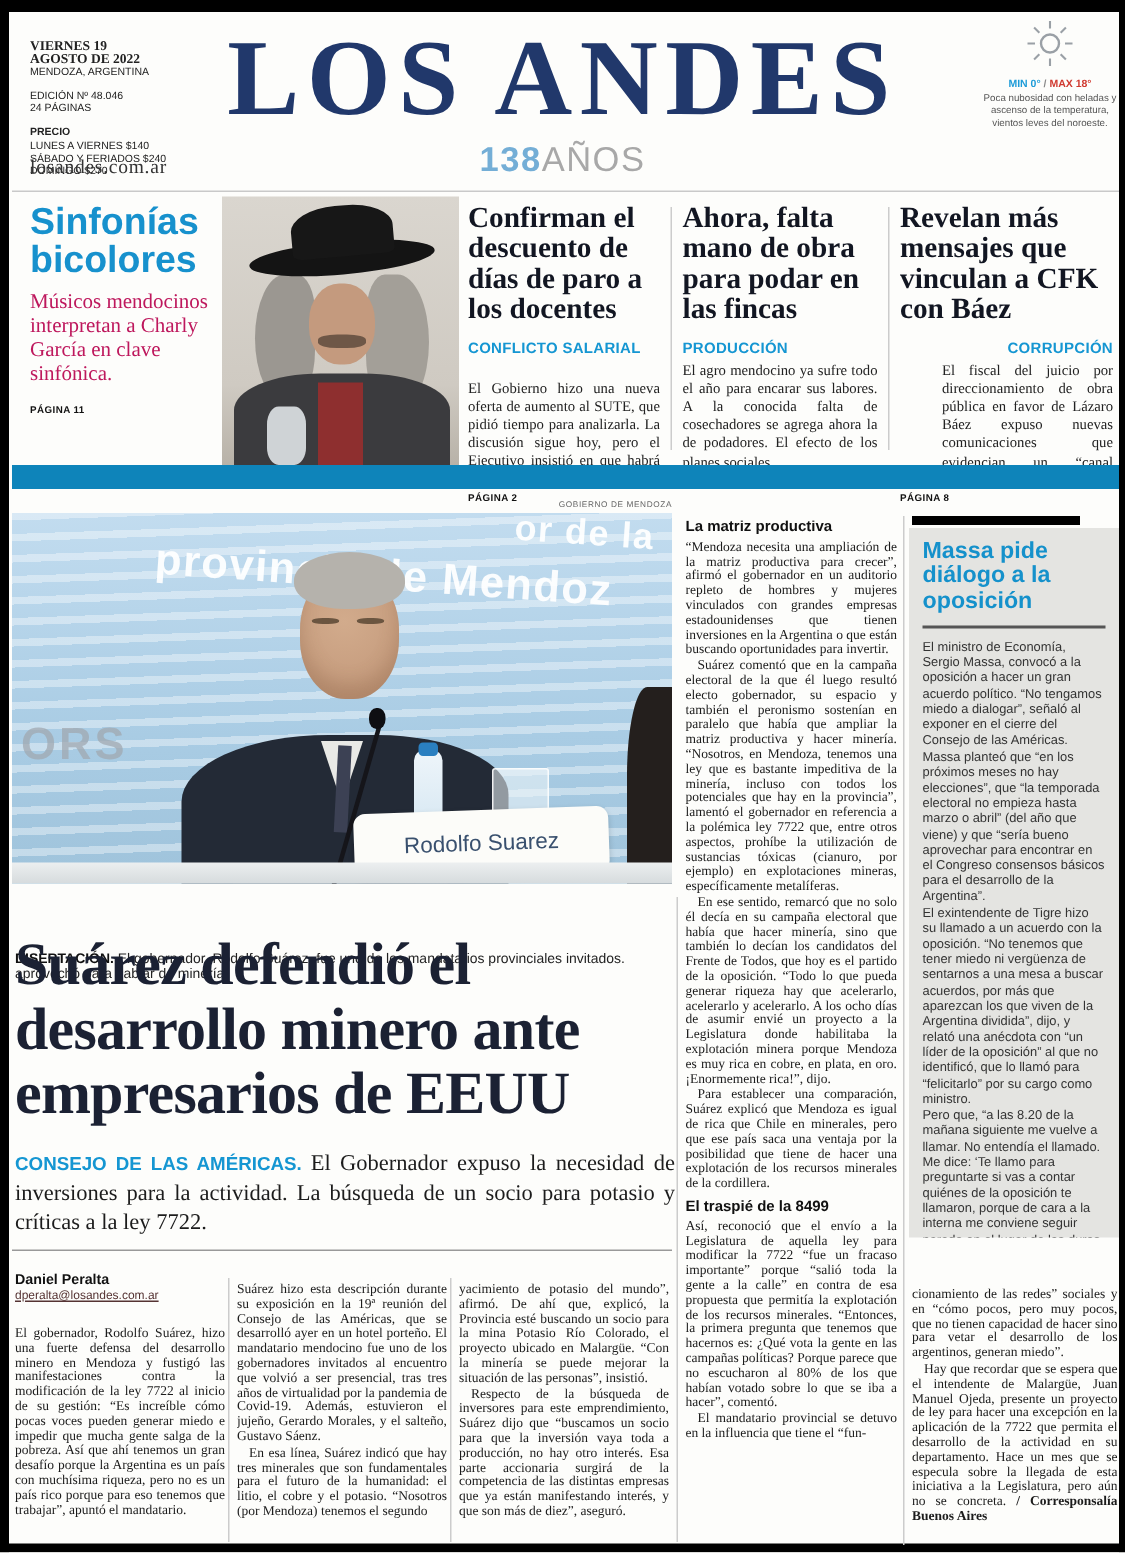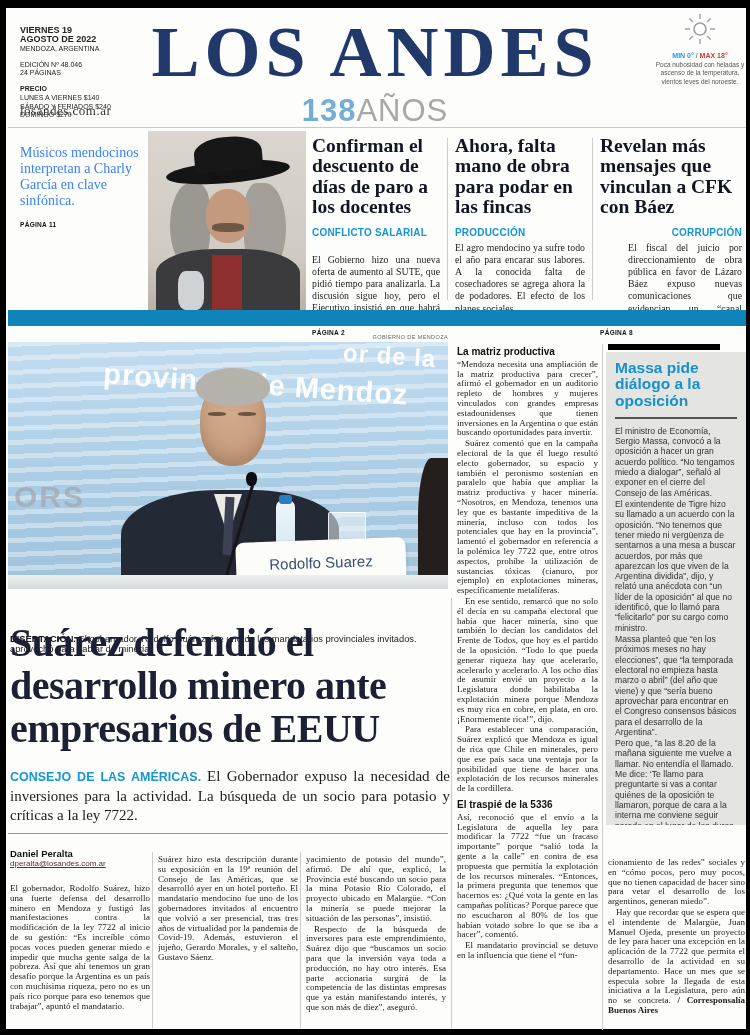--- a/index.html
+++ b/index.html
@@ -3,36 +3,36 @@
 <meta charset="utf-8">
 <style>
   html,body{margin:0;padding:0;}
   .page{position:relative;width:750px;height:1035px;background:#fdfdfb;overflow:hidden;
         font-family:"Liberation Serif",serif;color:#1c1c1c;}
   .abs{position:absolute;}
   .sans{font-family:"Liberation Sans",sans-serif;}
   .edge{background:#000;}
   
   .info{font-family:"Liberation Sans",sans-serif;font-size:7px;line-height:1.25;color:#222;}
-  .info .b{font-weight:bold;font-size:9px;line-height:1.05;}
+  .info .b{font-weight:bold;font-size:9px;line-height:1.05;font-family:Liberation Serif, serif;}
   .info .sec{margin-top:7px;}
   .masthead{font-weight:bold;color:#21386b;font-size:72px;letter-spacing:5px;line-height:1;text-align:center;}
-  .years{font-family:"Liberation Sans",sans-serif;font-weight:bold;font-size:31px;text-align:center;letter-spacing:1px;}
+  .years{font-family:"Liberation Sans",sans-serif;font-weight:bold;font-size:23px;text-align:center;letter-spacing:1px;}
   .years .n{color:#74aed6;}
   .years .a{color:#a8a8a8;font-weight:normal;}
   .url{font-size:13px;color:#333;letter-spacing:.5px;}
   .weather{font-family:"Liberation Sans",sans-serif;text-align:center;}
   .minmax{font-size:7px;font-weight:bold;margin-top:2px;}
   .minmax .mn{color:#1e9cd8;} .minmax .sl{color:#888;} .minmax .mx{color:#d03a30;}
   .forecast{font-size:6.5px;color:#555;line-height:1.3;margin-top:2px;}
   .hrule{background:#c9c9c9;height:1px;}
   .vrule{background:#ccc;width:1px;}
   
   .promo-title{font-family:"Liberation Sans",sans-serif;font-weight:bold;color:#1791cd;font-size:25px;line-height:.98;}
-  .promo-dek{font-size:14px;line-height:1.15;color:#3b82f6;margin-top:9px;}
+  .promo-dek{font-size:14px;line-height:1.15;color:#be185d;margin-top:9px;}
   .pagelbl{font-family:"Liberation Sans",sans-serif;font-weight:bold;font-size:6.5px;color:#111;letter-spacing:.3px;}
   .ts-title{font-weight:bold;font-size:19.5px;line-height:1.05;color:#121622;}
   .kicker{font-family:"Liberation Sans",sans-serif;font-weight:bold;font-size:10px;color:#1596d2;letter-spacing:.2px;}
   .ts-body{font-size:9.8px;line-height:1.24;text-align:justify;color:#222;}
   .bluebar{background:#0e84ba;}
   
   .charly{background:linear-gradient(180deg,#dad6cf 0%,#cfcac2 70%,#b8b2a8 100%);overflow:hidden;}
   .mainphoto{background:linear-gradient(180deg,#c2dcef 0%,#a9cce4 60%,#9fc3db 100%);overflow:hidden;}
   .stripes{position:absolute;inset:0;background:repeating-linear-gradient(178deg,rgba(255,255,255,.38) 0 5px,rgba(255,255,255,0) 5px 14px);}
   .screen-txt{font-family:"Liberation Sans",sans-serif;font-weight:bold;color:rgba(255,255,255,.93);letter-spacing:1px;}
@@ -105,20 +105,21 @@
     </svg>
     <div class="minmax">
       <span class="mn">MIN 0°</span><span class="sl"> / </span><span class="mx">MAX 18°</span>
     </div>
     <div class="forecast">Poca nubosidad con heladas y ascenso de la temperatura, vientos leves del noroeste.</div>
   </div>
 
   <div class="abs hrule" style="left:8px;top:127px;width:738px;"></div>
 
   <div class="abs" style="left:20px;top:136px;width:128px;">
+    <div class="promo-title">Sinfonías bicolores</div>
     <div class="promo-dek">Músicos mendocinos interpretan a Charly García en clave sinfónica.</div>
     <div class="pagelbl" style="margin-top:12px;">PÁGINA 11</div>
   </div>
 
   <div class="abs charly" style="left:148px;top:131px;width:158px;height:179px;">
     <div class="shape" style="left:22px;top:52px;width:40px;height:85px;background:#9b9791;border-radius:50% 30% 40% 50%;"></div>
     <div class="shape" style="left:96px;top:52px;width:42px;height:90px;background:#a39f98;border-radius:30% 50% 50% 40%;"></div>
     <div class="shape" style="left:58px;top:58px;width:44px;height:54px;background:#c49a7e;border-radius:46%;"></div>
     <div class="shape" style="left:64px;top:92px;width:32px;height:9px;background:#6e5747;border-radius:40%;"></div>
     <div class="shape" style="left:18px;top:30px;width:124px;height:22px;background:#141414;border-radius:50%;transform:rotate(-5deg);"></div>
@@ -204,52 +205,53 @@
   </div>
 
   <div class="abs bodycol" style="left:10px;top:884px;width:140px;height:144px;">
     <p>El gobernador, Rodolfo Suárez, hizo una fuerte defensa del desarrollo minero en Mendoza y fustigó las manifestaciones contra la modificación de la ley 7722 al inicio de su gestión: “Es increíble cómo pocas voces pueden generar miedo e impedir que mucha gente salga de la pobreza. Así que ahí tenemos un gran desafío porque la Argentina es un país con muchísima riqueza, pero no es un país rico porque para eso tenemos que trabajar”, apuntó el mandatario.</p>
   </div>
 
   <div class="abs vrule" style="left:152px;top:852px;height:176px;"></div>
 
   <div class="abs bodycol" style="left:158px;top:855px;width:140px;height:173px;">
     <p>Suárez hizo esta descripción durante su exposición en la 19ª reunión del Consejo de las Américas, que se desarrolló ayer en un hotel porteño. El mandatario mendocino fue uno de los gobernadores invitados al encuentro que volvió a ser presencial, tras tres años de virtualidad por la pandemia de Covid-19. Además, estuvieron el jujeño, Gerardo Morales, y el salteño, Gustavo Sáenz.</p>
+    <p>En esa línea, Suárez indicó que hay tres minerales que son fundamentales para el futuro de la humanidad: el litio, el cobre y el potasio. “Nosotros (por Mendoza) tenemos el segundo</p>
   </div>
 
   <div class="abs vrule" style="left:300px;top:852px;height:176px;"></div>
 
   <div class="abs bodycol" style="left:306px;top:855px;width:140px;height:173px;">
     <p>yacimiento de potasio del mundo”, afirmó. De ahí que, explicó, la Provincia esté buscando un socio para la mina Potasio Río Colorado, el proyecto ubicado en Malargüe. “Con la minería se puede mejorar la situación de las personas”, insistió.</p>
     <p>Respecto de la búsqueda de inversores para este emprendimiento, Suárez dijo que “buscamos un socio para que la inversión vaya toda a producción, no hay otro interés. Esa parte accionaria surgirá de la competencia de las distintas empresas que ya están manifestando interés, y que son más de diez”, aseguró.</p>
   </div>
 
   <div class="abs vrule" style="left:451px;top:598px;height:430px;"></div>
 
   <div class="abs bodycol" style="left:457px;top:347px;width:141px;height:681px;">
     <div class="sechead">La matriz productiva</div>
     <p>“Mendoza necesita una ampliación de la matriz productiva para crecer”, afirmó el gobernador en un auditorio repleto de hombres y mujeres vinculados con grandes empresas estadounidenses que tienen inversiones en la Argentina o que están buscando oportunidades para invertir.</p>
     <p>Suárez comentó que en la campaña electoral de la que él luego resultó electo gobernador, su espacio y también el peronismo sostenían en paralelo que había que ampliar la matriz productiva y hacer minería. “Nosotros, en Mendoza, tenemos una ley que es bastante impeditiva de la minería, incluso con todos los potenciales que hay en la provincia”, lamentó el gobernador en referencia a la polémica ley 7722 que, entre otros aspectos, prohíbe la utilización de sustancias tóxicas (cianuro, por ejemplo) en explotaciones mineras, específicamente metalíferas.</p>
     <p>En ese sentido, remarcó que no solo él decía en su campaña electoral que había que hacer minería, sino que también lo decían los candidatos del Frente de Todos, que hoy es el partido de la oposición. “Todo lo que pueda generar riqueza hay que acelerarlo, acelerarlo y acelerarlo. A los ocho días de asumir envié un proyecto a la Legislatura donde habilitaba la explotación minera porque Mendoza es muy rica en cobre, en plata, en oro. ¡Enormemente rica!”, dijo.</p>
     <p>Para establecer una comparación, Suárez explicó que Mendoza es igual de rica que Chile en minerales, pero que ese país saca una ventaja por la posibilidad que tiene de hacer una explotación de los recursos minerales de la cordillera.</p>
-    <div class="sechead mt">El traspié de la 5336</div>
+    <div class="sechead mt">El traspié de la 8499</div>
     <p>Así, reconoció que el envío a la Legislatura de aquella ley para modificar la 7722 “fue un fracaso importante” porque “salió toda la gente a la calle” en contra de esa propuesta que permitía la explotación de los recursos minerales. “Entonces, la primera pregunta que tenemos que hacernos es: ¿Qué vota la gente en las campañas políticas? Porque parece que no escucharon al 80% de los que habían votado sobre lo que se iba a hacer”, comentó.</p>
     <p>El mandatario provincial se detuvo en la influencia que tiene el “fun-</p>
   </div>
 
   <div class="abs vrule" style="left:602px;top:344px;height:686px;"></div>
 
   <div class="abs sb-topbar" style="left:608px;top:344px;width:112px;"></div>
   <div class="abs sidebar" style="left:606px;top:352px;width:140px;height:473px;padding:8px 9px;box-sizing:border-box;">
     <div class="sb-title">Massa pide diálogo a la oposición</div>
     <div class="sb-rule"></div>
     <div class="sb-body">
       <p>El ministro de Economía, Sergio Massa, convocó a la oposición a hacer un gran acuerdo político. “No tengamos miedo a dialogar”, señaló al exponer en el cierre del Consejo de las Américas.</p>
+      <p>Massa planteó que “en los próximos meses no hay elecciones”, que “la temporada electoral no empieza hasta marzo o abril” (del año que viene) y que “sería bueno aprovechar para encontrar en el Congreso consensos básicos para el desarrollo de la Argentina”.</p>
       <p>El exintendente de Tigre hizo su llamado a un acuerdo con la oposición. “No tenemos que tener miedo ni vergüenza de sentarnos a una mesa a buscar acuerdos, por más que aparezcan los que viven de la Argentina dividida”, dijo, y relató una anécdota con “un líder de la oposición” al que no identificó, que lo llamó para “felicitarlo” por su cargo como ministro.</p>
-      <p>Massa planteó que “en los próximos meses no hay elecciones”, que “la temporada electoral no empieza hasta marzo o abril” (del año que viene) y que “sería bueno aprovechar para encontrar en el Congreso consensos básicos para el desarrollo de la Argentina”.</p>
       <p>Pero que, “a las 8.20 de la mañana siguiente me vuelve a llamar. No entendía el llamado. Me dice: ‘Te llamo para preguntarte si vas a contar quiénes de la oposición te llamaron, porque de cara a la interna me conviene seguir parado en el lugar de los duros y que no se sepa’. La verdad, no mencioné a ninguno de los dirigentes opositores que me llamaron, no lo haría público, porque es parte de la relación privada. Me parece que esto describe conductas”.</p>
     </div>
   </div>
 
   <div class="abs bodycol" style="left:608px;top:858px;width:137px;height:170px;">
     <p>cionamiento de las redes” sociales y en “cómo pocos, pero muy pocos, que no tienen capacidad de hacer sino para vetar el desarrollo de los argentinos, generan miedo”.</p>
     <p><span>Hay que recordar que se espera que el intendente de Malargüe, Juan Manuel Ojeda, presente un proyecto de ley para hacer una excepción en la aplicación de la 7722 que permita el desarrollo de la actividad en su departamento. Hace un mes que se especula sobre la llegada de esta iniciativa a la Legislatura, pero aún no se concreta. </span><span class="sig">/ Corresponsalía Buenos Aires</span></p>
   </div>
 
 </div>

